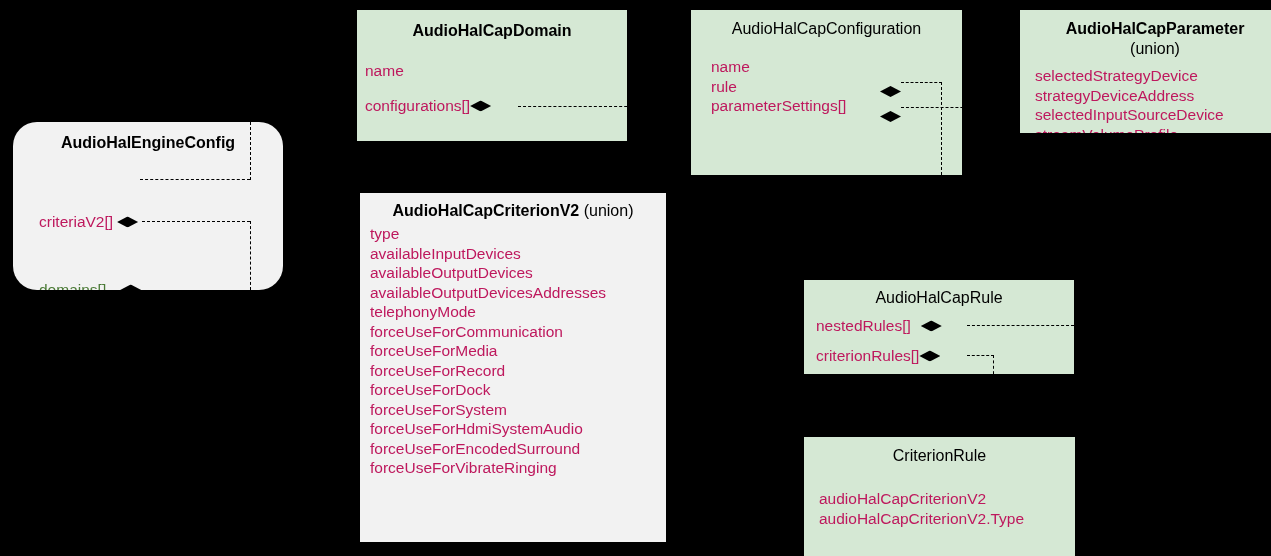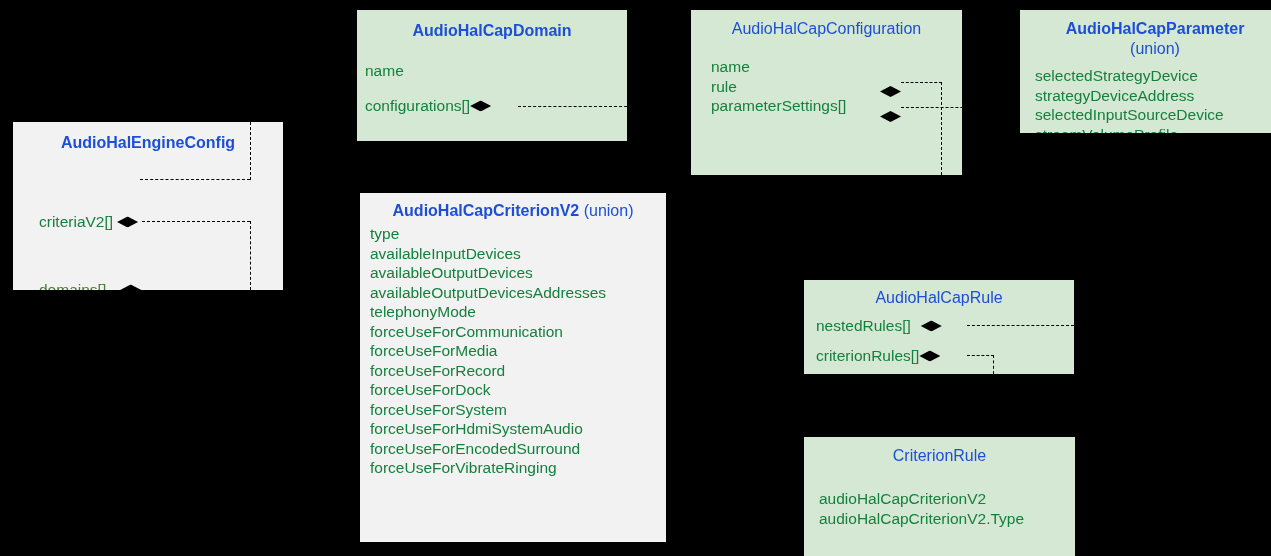--- a/index.html
+++ b/index.html
@@ -18,30 +18,30 @@
   .uml-box {
     position: absolute;
     box-sizing: border-box;
     overflow: hidden;
   }
   .box-green { background: #d5e8d4; }
   .box-gray  { background: #f2f2f2; }
 
   .box-title {
     text-align: center;
-    color: #1d4ed8;
+    color: #000000;
     font-size: 16px;
     line-height: 19px;
     white-space: nowrap;
   }
   .box-title.bold { font-weight: bold; }
   .box-title .union-suffix { font-weight: normal; }
 
   .attr {
-    color: #15803d;
+    color: #be185d;
     font-size: 15.5px;
     line-height: 19.5px;
     white-space: nowrap;
   }
   .attr.green-text { color: #4a7a35; }
 
   .attr-row {
     position: absolute;
     display: flex;
     align-items: center;
@@ -70,21 +70,21 @@
   .attr-list {
     position: absolute;
   }
   .attr-list div { white-space: nowrap; }
 </style>
 </head>
 <body>
 
 <div id="canvas">
 
-  <div class="uml-box box-gray" style="left:13px; top:122px; width:270px; height:168px;">
+  <div class="uml-box box-gray" style="left:13px; top:122px; width:270px; height:168px;border-radius:24px;">
     <div class="box-title bold" style="position:absolute; left:0; top:11px; width:100%;">AudioHalEngineConfig</div>
     <div class="attr-row" style="left:26px; top:168px; transform:translateY(-50%);">
       <span class="attr green-text">domains[]</span>
       <span class="diamond" style="margin-left:14px;"></span>
     </div>
     <div class="attr-row" style="left:26px; top:100px; transform:translateY(-50%);">
       <span class="attr">criteriaV2[]</span>
       <span class="diamond" style="margin-left:4px;"></span>
     </div>
   </div>

